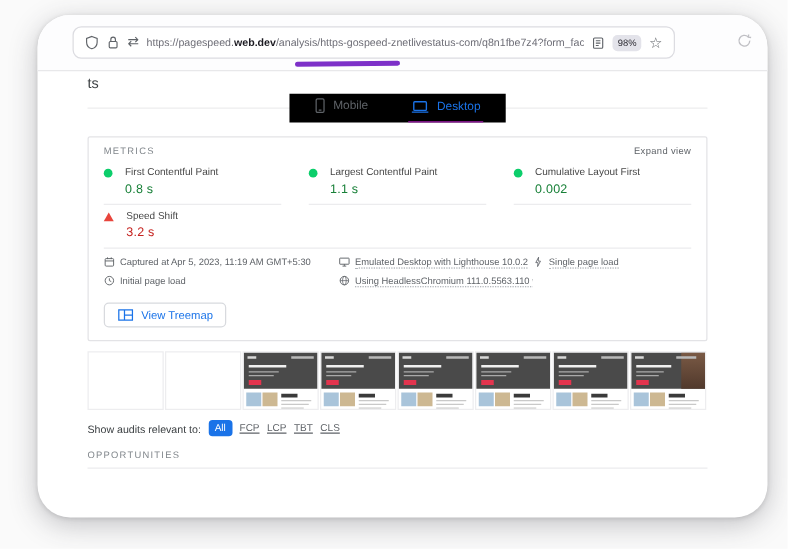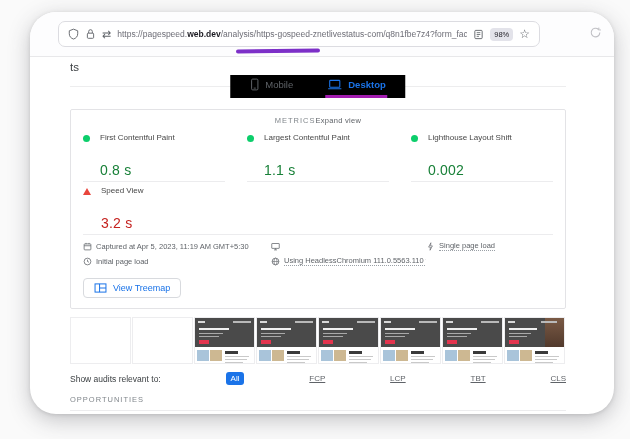--- a/index.html
+++ b/index.html
@@ -27,41 +27,41 @@
   .marker-underline{position:absolute;left:206px;top:37px;width:84px;height:3.6px;
     background:#7d30c8;border-radius:2px;transform:rotate(-.7deg)}
   
   .content{padding:0 48px 0 40px}
   .heading{margin-top:4px;font-size:11.5px;color:#3c4043;line-height:13px}
   .report{margin-top:12px;border-top:1px solid #ededee;position:relative}
   .tabs{position:absolute;top:-12px;left:50%;transform:translateX(-50%);
     background:#000000;display:flex;gap:30px;padding:0 18px}
   .tab{display:flex;align-items:center;gap:6px;font-size:9.5px;color:#5f6368;
     padding:3px 2px 7px;cursor:pointer}
-  .tab.active{color:#1a73e8;border-bottom:3px solid #a21caf;padding-bottom:4px;font-weight:bold}
+  .tab.active{color:#1a73e8;border-bottom:1px solid #a21caf;padding-bottom:4px;font-weight:normal}
   
   .metrics-card{margin-top:22px;border:1px solid #e3e3e6;border-radius:2px;padding:6px 12px 10px}
-  .metrics-head{display:flex;justify-content:center;align-items:center;height:9px}
+  .metrics-head{display:flex;justify-content:space-between;align-items:center;height:9px}
   .sec-label{font-size:7.5px;color:#80868b;letter-spacing:1px}
   .expand-link{font-size:7.5px;color:#5f6368;letter-spacing:.3px;cursor:pointer}
   .metric-grid{display:grid;grid-template-columns:1fr 1fr 1fr;column-gap:22px;margin-top:4px}
   .metric-cell{padding:4px 0 3px;border-bottom:1px solid #ececee;display:flex;gap:10px;min-height:27px}
   .metric-cell.no-border{border-bottom:none}
   .ind{width:7px;height:7px;border-radius:50%;background:#0cce6b;margin-top:2px;flex:none}
   [data-status="poor"] .ind{width:0;height:0;border-radius:0;background:none;
     border-left:4.5px solid transparent;border-right:4.5px solid transparent;
     border-bottom:7.5px solid #e8453c}
   .metric-label{font-size:8px;color:#474747;line-height:10px}
-  .metric-value{font-size:14px;margin-top:19px;letter-spacing:.2px}
+  .metric-value{font-size:10px;margin-top:3px;letter-spacing:.2px}
   [data-status="good"] .metric-value{color:#188038}
   [data-status="poor"] .metric-value{color:#c5221f}
   
   .env{border-top:1px solid #ececee;padding:6px 0 2px;display:grid;
     grid-template-columns:40% 33% 27%;row-gap:5px;font-size:7.5px;color:#5f6368}
-  .env-item{display:flex;align-items:center;gap:4px;white-space:nowrap;overflow:hidden}
+  .env-item{display:flex;gap:4px;white-space:nowrap;overflow:hidden}
   .env-item svg{flex:none}
   .dotted{border-bottom:1px dotted #9aa0a6}
   
   .treemap-btn{margin-top:10px;display:inline-flex;align-items:flex-end;gap:6px;
     border:1px solid #d8dade;border-radius:4px;padding:4px 10px;color:#1a73e8;
     font-size:9px;background:#fff;cursor:pointer}
   
   .filmstrip{margin-top:8px;display:flex;gap:1px}
   .frame{width:61px;height:47px;border:1px solid #ededef;box-sizing:border-box;background:#fff}
   .frame[data-kind="site"], .frame[data-kind="site-person"]{background-color:#fff;background-repeat:no-repeat}
@@ -88,21 +88,21 @@
       linear-gradient(#4a4a4a,#4a4a4a),linear-gradient(#a9c4da,#a9c4da),
       linear-gradient(#cdb892,#cdb892),linear-gradient(#3a3a3a,#3a3a3a),
       linear-gradient(#c9c9c9,#c9c9c9),linear-gradient(#c9c9c9,#c9c9c9),
       linear-gradient(#c9c9c9,#c9c9c9);
     background-position:3px 3px,36px 3px,4px 10px,4px 15px,4px 18px,4px 22px,40px 0,0 0,
       2px 32px,15px 32px,30px 33px,30px 38px,30px 41px,30px 44px;
     background-size:7px 2px,16px 2px,28px 2px,22px 1px,18px 1px,10px 4px,19px 29px,100% 29px,
       12px 11px,12px 11px,13px 3px,24px 1px,22px 1px,18px 1px;
   }
   
-  .audits-row{margin-top:8px;display:flex;justify-content:space-between;align-items:center;gap:6px;
+  .audits-row{margin-top:8px;display:flex;justify-content:flex-start;align-items:center;gap:6px;
     font-size:8.5px;color:#3c4043}
   .chip-all{background:#1a73e8;color:#fff;border-radius:3px;padding:2px 5px;font-size:8px;cursor:pointer}
   .chip{color:#5f6368;text-decoration:underline;font-size:8px;cursor:pointer}
   
   .opps{margin-top:6px}
   .opps-label{font-size:7.5px;color:#80868b;letter-spacing:1px;padding:4px 0 6px;border-bottom:1px solid #ececee}
   svg{display:block}
 </style>
 </head>
 <body>
@@ -175,28 +175,28 @@
           <div class="metric-cell" data-status="good">
             <span class="ind"></span>
             <div>
               <div class="metric-label">Largest Contentful Paint</div>
               <div class="metric-value">1.1 s</div>
             </div>
           </div>
           <div class="metric-cell" data-status="good">
             <span class="ind"></span>
             <div>
-              <div class="metric-label">Lighthouse Layout Shift</div>
+              <div class="metric-label">Cumulative Layout First</div>
               <div class="metric-value">0.002</div>
             </div>
           </div>
           <div class="metric-cell no-border" data-status="poor">
             <span class="ind"></span>
             <div>
-              <div class="metric-label">Speed View</div>
+              <div class="metric-label">Speed Shift</div>
               <div class="metric-value">3.2 s</div>
             </div>
           </div>
           <div class="metric-cell no-border"></div>
         </div>
 
         
         <div class="env">
           <div class="env-item">
             <svg width="9" height="9" viewBox="0 0 12 12">
@@ -206,20 +206,21 @@
               <line x1="8" y1="1.2" x2="8" y2="3" stroke="#5f6368" stroke-width="1"></line>
             </svg>
             <span>Captured at Apr 5, 2023, 11:19 AM GMT+5:30</span>
           </div>
           <div class="env-item">
             <svg width="9" height="9" viewBox="0 0 12 12">
               <rect x="1" y="2" width="10" height="6.5" rx="0.5" fill="none" stroke="#5f6368" stroke-width="1"></rect>
               <line x1="6" y1="8.5" x2="6" y2="10.3" stroke="#5f6368" stroke-width="1"></line>
               <line x1="4" y1="10.5" x2="8" y2="10.5" stroke="#5f6368" stroke-width="1"></line>
             </svg>
+            <span class="dotted">Emulated Desktop with Lighthouse 10.0.2</span>
           </div>
           <div class="env-item">
             <svg width="9" height="9" viewBox="0 0 12 12">
               <path d="M6.5 1 L3.5 6.8 H5.9 L5.4 11 L8.5 5.2 H6.1 Z" fill="none" stroke="#5f6368" stroke-width="0.9"></path>
             </svg>
             <span class="dotted">Single page load</span>
           </div>
           <div class="env-item">
             <svg width="9" height="9" viewBox="0 0 12 12">
               <circle cx="6" cy="6" r="4.5" fill="none" stroke="#5f6368" stroke-width="1"></circle>

